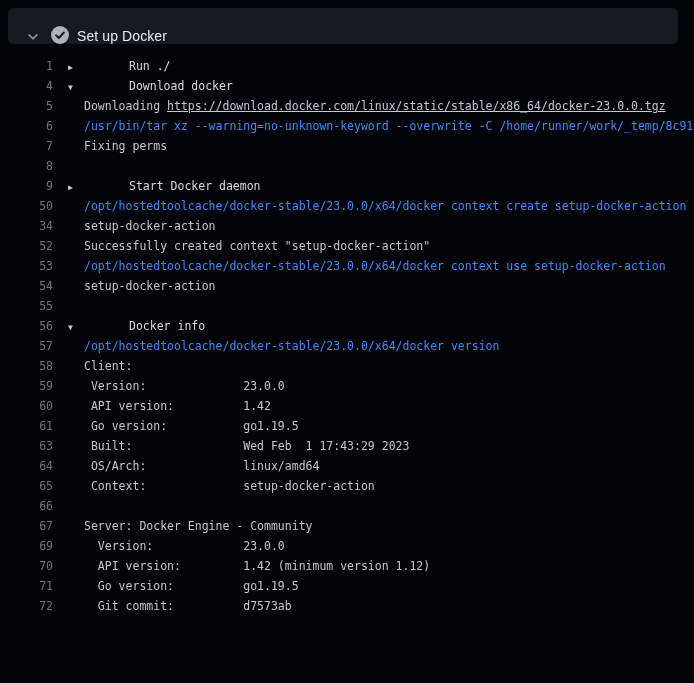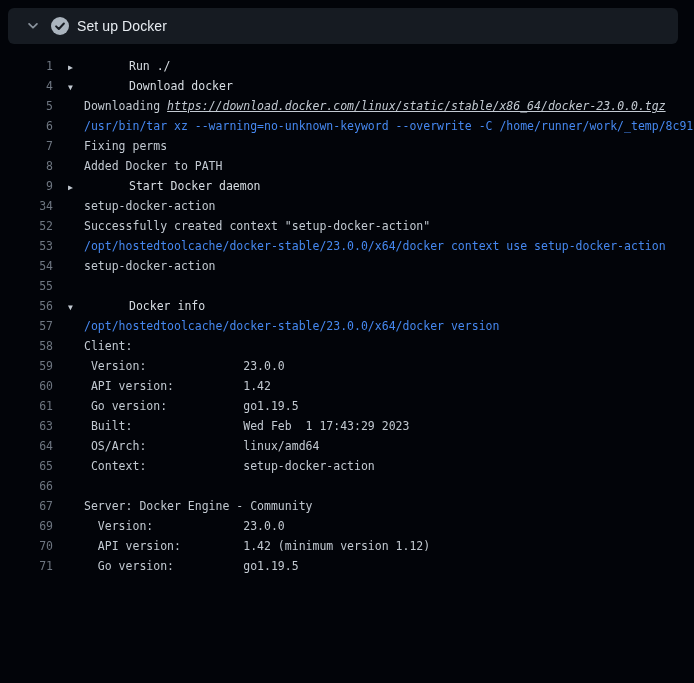--- a/index.html
+++ b/index.html
@@ -5,21 +5,21 @@
   html,body { margin:0; padding:0; }
   body {
     width:694px; height:683px; overflow:hidden;
     background:#020409;
     font-family:"Liberation Sans", sans-serif;
   }
   
   .step-header {
     margin:8px 16px 0 8px; height:36px; box-sizing:border-box;
     background:#161b22; border-radius:6px;
-    display:flex; align-items:center; padding:0 12px 0 18px;
+    display:flex; align-items:flex-end; padding:0 12px 0 18px;
     cursor:pointer;
   }
   .chev { width:14px; height:14px; margin-right:11px; flex:none; }
   .statusicon { width:18px; height:18px; margin-right:8px; flex:none; }
   .step-title { color:#e7ecf1; font-size:14px; font-weight:500; letter-spacing:.1px; }
   
   .log { padding-top:12px; }
   .row {
     display:flex; height:20px; line-height:20px;
     font-family:"DejaVu Sans Mono", monospace; font-size:11.5px;
@@ -27,21 +27,21 @@
   }
   .ln { width:53px; flex:none; text-align:right; color:#6e7681; cursor:pointer; }
   .gwrap { margin-left:15px; }
   .arrow {
     display:inline-block; width:13px; font-size:8px; color:#c2c9d1;
     cursor:pointer; vertical-align:0.5px;
   }
   .gtitle { color:#d7dde3;padding-left:48px; }
   .text { margin-left:31px; color:#c2c9d1; }
   .text.cmd { color:#4688f0; }
-  a.loglink { color:#c3cad2; text-decoration:underline; cursor:pointer;font-style:italic; }
+  a.loglink { color:#c3cad2; text-decoration:underline; cursor:pointer; }
 </style>
 </head>
 <body>
 
 <div class="step-header">
   <svg class="chev" viewBox="0 0 16 16">
     <path d="M3.5 5.5 L8 10 L12.5 5.5" fill="none" stroke="#8b949e" stroke-width="2" stroke-linecap="round" stroke-linejoin="round"></path>
   </svg>
   <svg class="statusicon" viewBox="0 0 18 18">
     <circle cx="9" cy="9" r="9" fill="#aab4be"></circle>
@@ -49,34 +49,36 @@
   </svg>
   <span class="step-title">Set up Docker</span>
 </div>
 
 <div class="log">
     <div class="row"><span class="ln">1</span><span class="gwrap"><span class="arrow">▶</span><span class="gtitle">Run ./</span></span></div>
     <div class="row"><span class="ln">4</span><span class="gwrap"><span class="arrow">▼</span><span class="gtitle">Download docker</span></span></div>
     <div class="row"><span class="ln">5</span><span class="text">Downloading <a class="loglink">https://download.docker.com/linux/static/stable/x86_64/docker-23.0.0.tgz</a></span></div>
     <div class="row"><span class="ln">6</span><span class="text cmd">/usr/bin/tar xz --warning=no-unknown-keyword --overwrite -C /home/runner/work/_temp/8c91</span></div>
     <div class="row"><span class="ln">7</span><span class="text">Fixing perms</span></div>
-    <div class="row"><span class="ln">8</span><span class="text">Added Docker to PATH</span></div>
+    <div class="row"><span class="ln">8</span></div>
     <div class="row"><span class="ln">9</span><span class="gwrap"><span class="arrow">▶</span><span class="gtitle">Start Docker daemon</span></span></div>
+    <div class="row"><span class="ln">50</span><span class="text cmd">/opt/hostedtoolcache/docker-stable/23.0.0/x64/docker context create setup-docker-action</span></div>
     <div class="row"><span class="ln">34</span><span class="text">setup-docker-action</span></div>
     <div class="row"><span class="ln">52</span><span class="text">Successfully created context "setup-docker-action"</span></div>
     <div class="row"><span class="ln">53</span><span class="text cmd">/opt/hostedtoolcache/docker-stable/23.0.0/x64/docker context use setup-docker-action</span></div>
     <div class="row"><span class="ln">54</span><span class="text">setup-docker-action</span></div>
     <div class="row"><span class="ln">55</span></div>
     <div class="row"><span class="ln">56</span><span class="gwrap"><span class="arrow">▼</span><span class="gtitle">Docker info</span></span></div>
     <div class="row"><span class="ln">57</span><span class="text cmd">/opt/hostedtoolcache/docker-stable/23.0.0/x64/docker version</span></div>
     <div class="row"><span class="ln">58</span><span class="text">Client:</span></div>
     <div class="row"><span class="ln">59</span><span class="text"> Version:              23.0.0</span></div>
     <div class="row"><span class="ln">60</span><span class="text"> API version:          1.42</span></div>
     <div class="row"><span class="ln">61</span><span class="text"> Go version:           go1.19.5</span></div>
     <div class="row"><span class="ln">63</span><span class="text"> Built:                Wed Feb  1 17:43:29 2023</span></div>
     <div class="row"><span class="ln">64</span><span class="text"> OS/Arch:              linux/amd64</span></div>
     <div class="row"><span class="ln">65</span><span class="text"> Context:              setup-docker-action</span></div>
     <div class="row"><span class="ln">66</span><span class="text"></span></div>
     <div class="row"><span class="ln">67</span><span class="text">Server: Docker Engine - Community</span></div>
     <div class="row"><span class="ln">69</span><span class="text">  Version:             23.0.0</span></div>
     <div class="row"><span class="ln">70</span><span class="text">  API version:         1.42 (minimum version 1.12)</span></div>
     <div class="row"><span class="ln">71</span><span class="text">  Go version:          go1.19.5</span></div>
+    <div class="row"><span class="ln">72</span><span class="text">  Git commit:          d7573ab</span></div>
   </div>
 
 </body></html>

